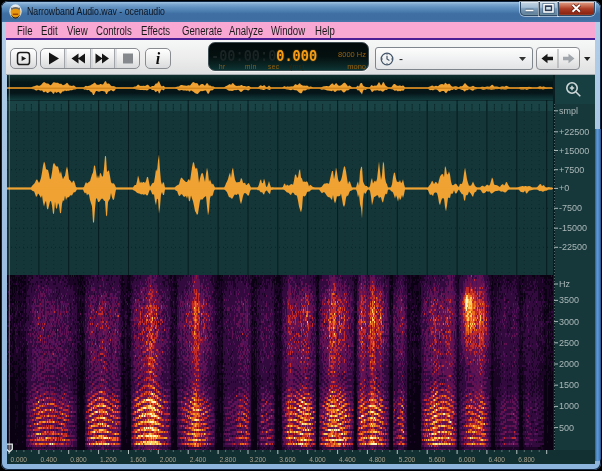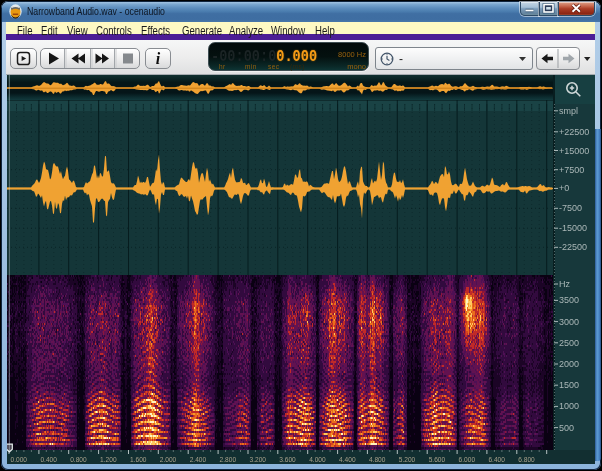--- a/index.html
+++ b/index.html
@@ -3,22 +3,22 @@
 *{margin:0;padding:0;box-sizing:border-box}
 body{width:602px;height:471px;background:#000;position:relative;overflow:hidden;
  font-family:"Liberation Sans",sans-serif}
 .abs{position:absolute}
 #frame{left:1px;top:1px;width:600px;height:469px;border-radius:7px;
  background:linear-gradient(180deg,#b4cfe9 0%,#9fc0e0 50%,#8cb4dc 100%);
  box-shadow:0 0 0 1px #10253f inset;}
 #titlebar{left:2px;top:2px;width:598px;height:20px;border-radius:6px 6px 0 0;
  background:linear-gradient(180deg,#a3c4e1 0%,#7aa6cf 12%,#5d8dbd 30%,#4a7cae 48%,#406fa3 58%,#3e6da1 86%,#4877aa 100%);}
 #title{left:27px;top:5px;font-size:11.5px;color:#0c1420;transform:scaleX(.76);transform-origin:0 0;white-space:nowrap}
-#menubar{left:6px;top:22px;width:589px;height:18px;background:#fef9c3;
- border-bottom:6px solid #4c1d95;font-size:12px;color:#1a1a1a}
+#menubar{left:6px;top:22px;width:589px;height:18px;background:#f9a8d4;
+ border-bottom:2px solid #4c1d95;font-size:12px;color:#1a1a1a}
 
 #toolbar{left:6px;top:40px;width:589px;height:35px;
  background:linear-gradient(180deg,#f6f7f7 0%,#ececec 55%,#dfe0e1 100%);
  border-bottom:1px solid #a6abb0}
 .tbtn{position:absolute;top:48px;height:21px;border:1px solid #898d92;border-radius:5px;
  background:linear-gradient(180deg,#fff 0%,#f0f0f0 45%,#d9dadb 100%);
  box-shadow:0 1px 0 rgba(255,255,255,.7) inset}
 #content{left:7px;top:75px;width:588px;height:389px;background:#16393b}
 #rborder{left:595px;top:129px;width:6px;height:332px;border-radius:0 0 3px 0;
  background:linear-gradient(90deg,#2c5a96 0%,#5d9bd3 35%,#4a86c6 70%,#274e84 100%)}

